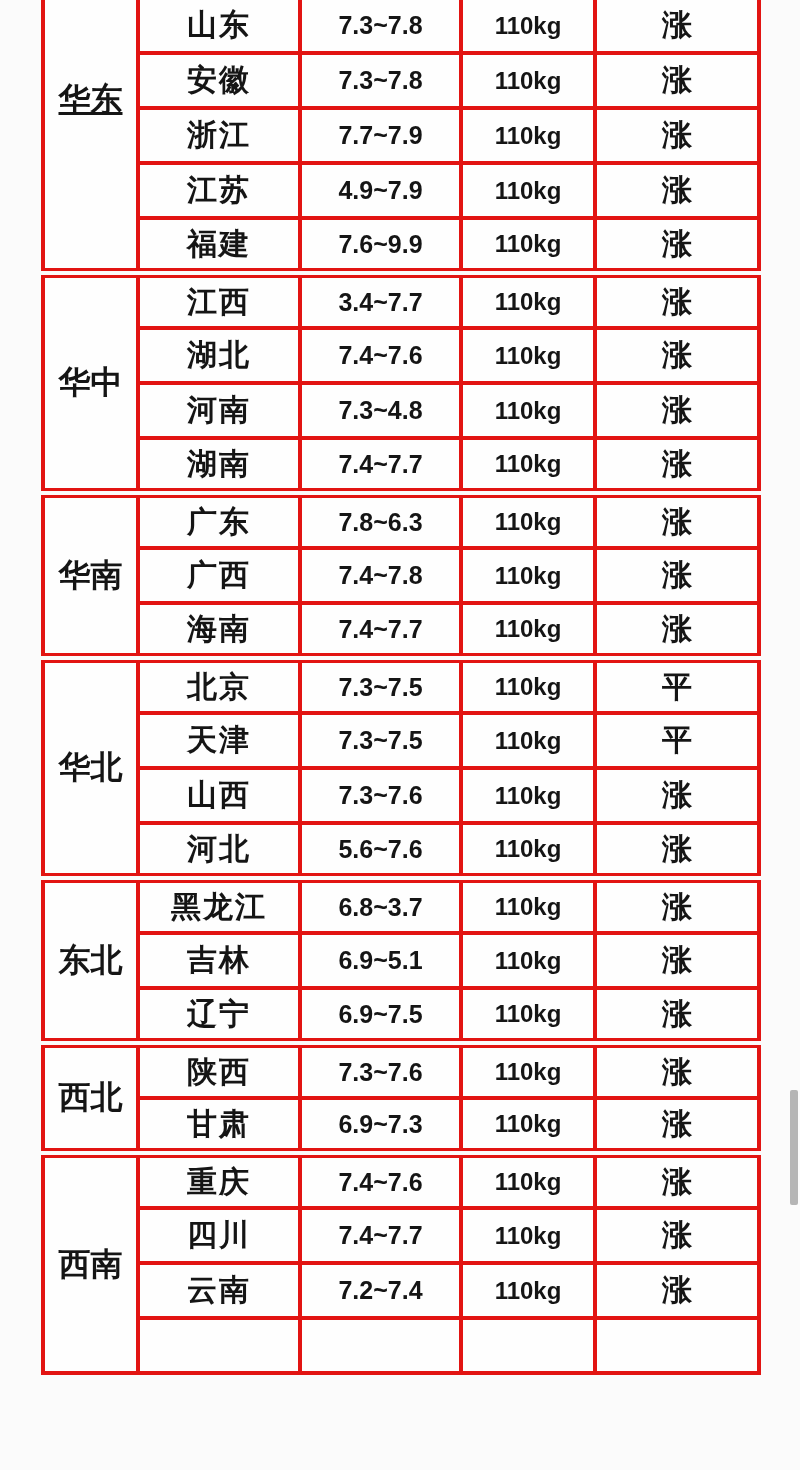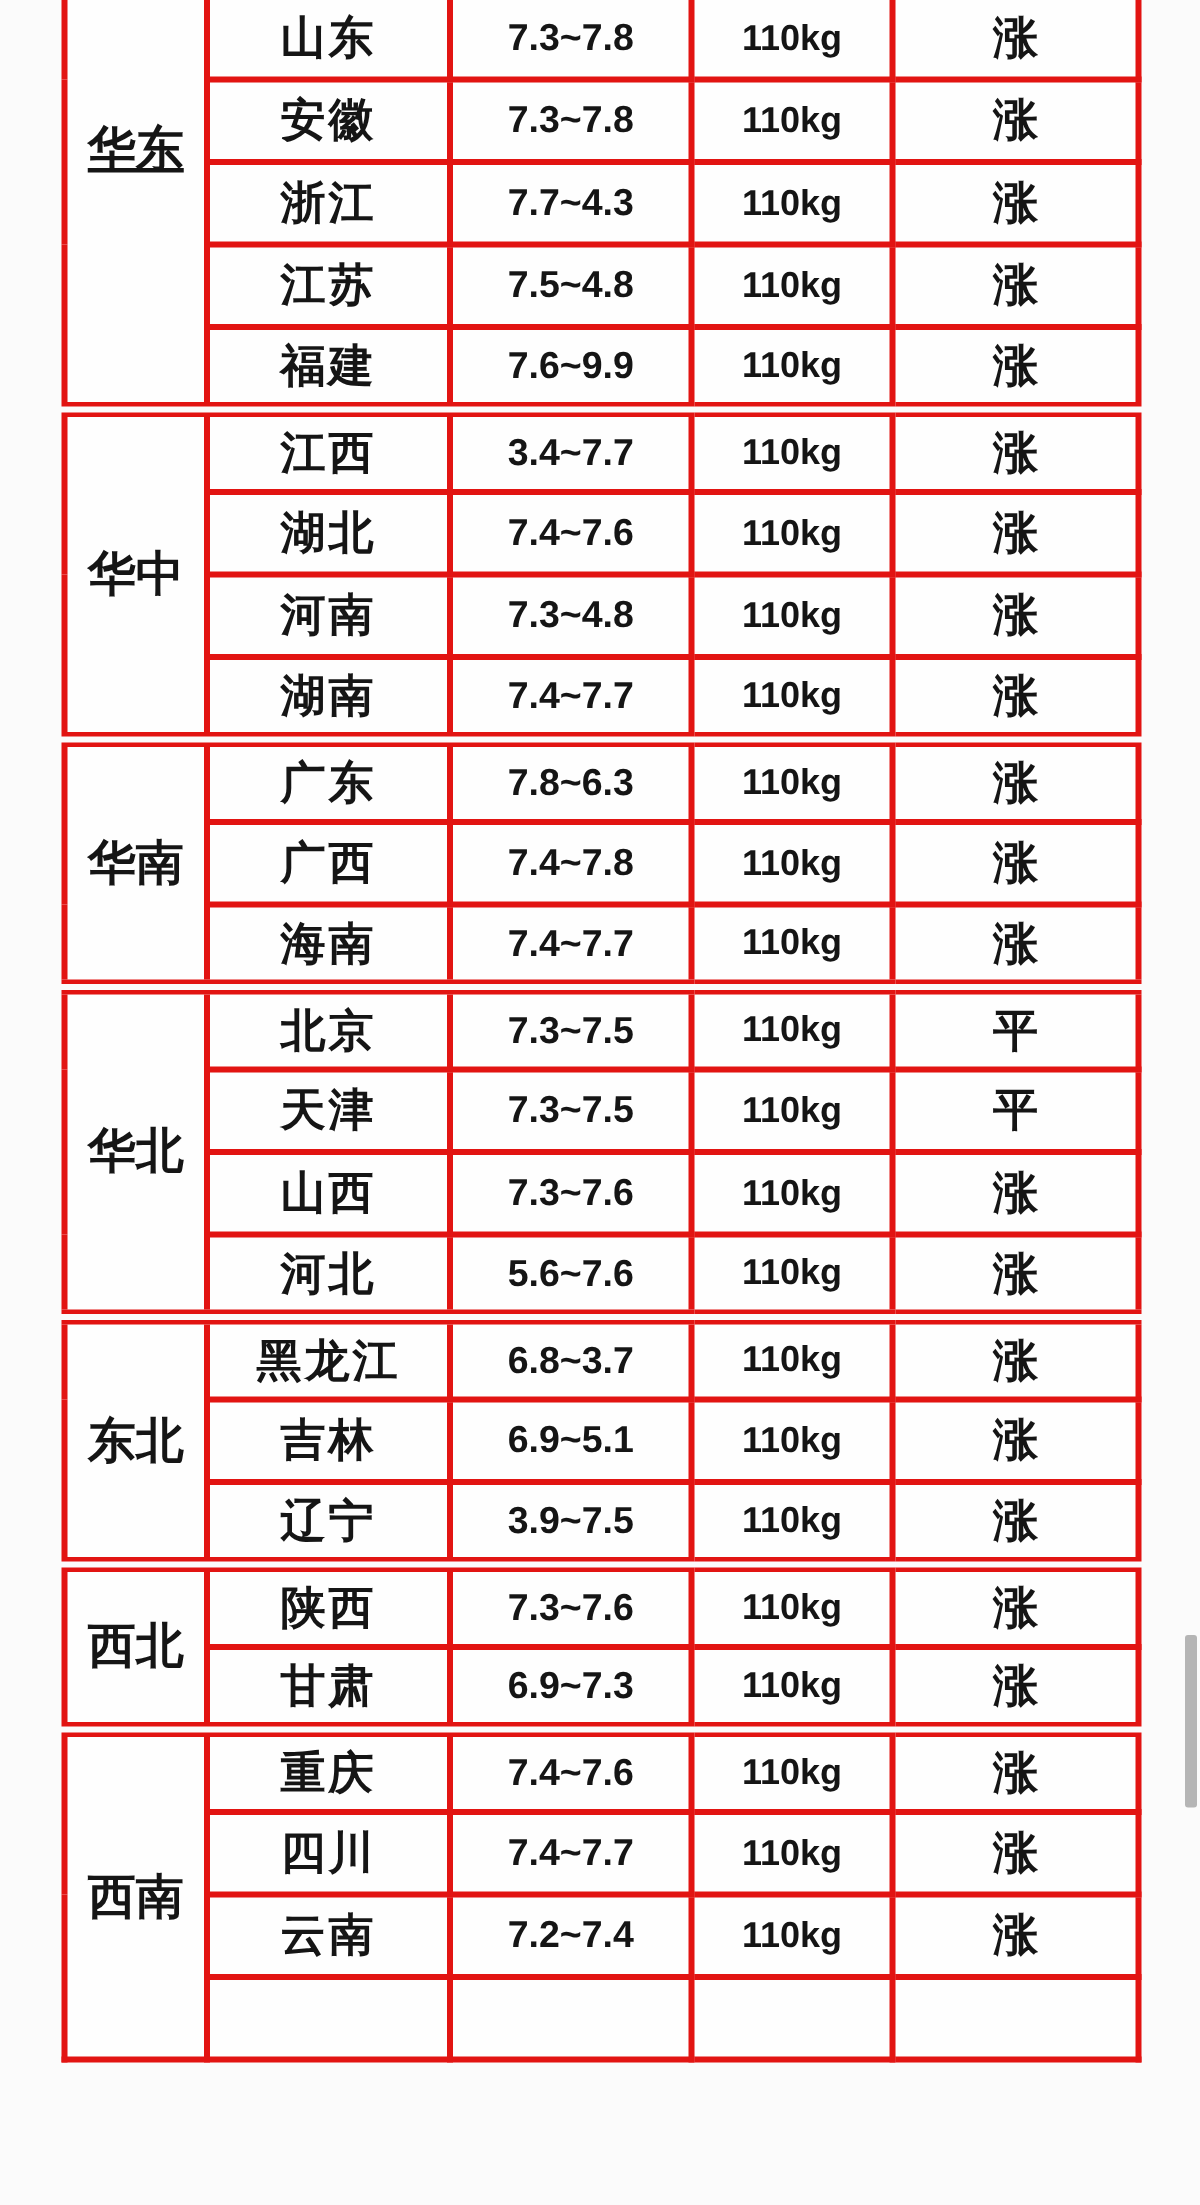--- a/index.html
+++ b/index.html
@@ -84,27 +84,27 @@
           <td class="trend-cell trend-up">涨</td>
         </tr>
         <tr>
           <td class="province-cell">安徽</td>
           <td class="price-cell">7.3~7.8</td>
           <td class="weight-cell">110kg</td>
           <td class="trend-cell trend-up">涨</td>
         </tr>
         <tr>
           <td class="province-cell">浙江</td>
-          <td class="price-cell">7.7~4.3</td>
+          <td class="price-cell">7.7~7.9</td>
           <td class="weight-cell">110kg</td>
           <td class="trend-cell trend-up">涨</td>
         </tr>
         <tr>
           <td class="province-cell">江苏</td>
-          <td class="price-cell">7.5~4.8</td>
+          <td class="price-cell">4.9~7.9</td>
           <td class="weight-cell">110kg</td>
           <td class="trend-cell trend-up">涨</td>
         </tr>
         <tr>
           <td class="province-cell">福建</td>
           <td class="price-cell">7.6~9.9</td>
           <td class="weight-cell">110kg</td>
           <td class="trend-cell trend-up">涨</td>
         </tr>
       </tbody>
@@ -192,21 +192,21 @@
           <td class="trend-cell trend-up">涨</td>
         </tr>
         <tr>
           <td class="province-cell">吉林</td>
           <td class="price-cell">6.9~5.1</td>
           <td class="weight-cell">110kg</td>
           <td class="trend-cell trend-up">涨</td>
         </tr>
         <tr>
           <td class="province-cell">辽宁</td>
-          <td class="price-cell">3.9~7.5</td>
+          <td class="price-cell">6.9~7.5</td>
           <td class="weight-cell">110kg</td>
           <td class="trend-cell trend-up">涨</td>
         </tr>
       </tbody>
       <tbody class="group-5">
         <tr class="group-start">
           <td class="region-cell" rowspan="2"><span class="region-label">西北</span></td>
           <td class="province-cell">陕西</td>
           <td class="price-cell">7.3~7.6</td>
           <td class="weight-cell">110kg</td>

